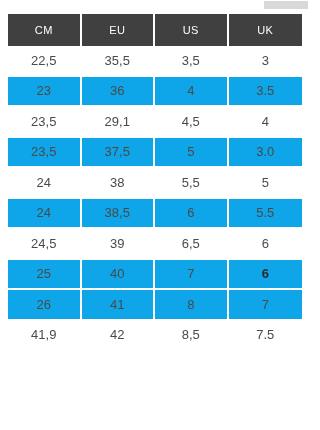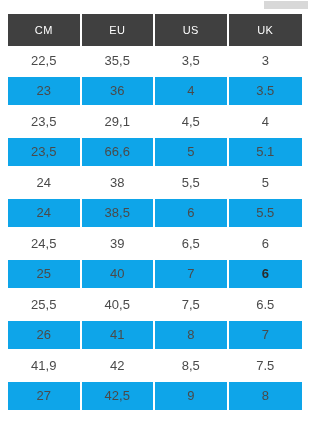--- a/index.html
+++ b/index.html
@@ -117,23 +117,23 @@
         <td>3.5</td>
       </tr>
       <tr>
         <td>23,5</td>
         <td>29,1</td>
         <td>4,5</td>
         <td>4</td>
       </tr>
       <tr class="shaded">
         <td>23,5</td>
-        <td>66,6</td>
+        <td>37,5</td>
         <td>5</td>
-        <td>5.1</td>
+        <td>3.0</td>
       </tr>
       <tr>
         <td>24</td>
         <td>38</td>
         <td>5,5</td>
         <td>5</td>
       </tr>
       <tr class="shaded">
         <td>24</td>
         <td>38,5</td>
@@ -145,38 +145,26 @@
         <td>39</td>
         <td>6,5</td>
         <td>6</td>
       </tr>
       <tr class="shaded">
         <td>25</td>
         <td>40</td>
         <td>7</td>
         <td class="emphasis">6</td>
       </tr>
-      <tr>
-        <td>25,5</td>
-        <td>40,5</td>
-        <td>7,5</td>
-        <td>6.5</td>
-      </tr>
       <tr class="shaded">
         <td>26</td>
         <td>41</td>
         <td>8</td>
         <td>7</td>
       </tr>
       <tr>
         <td>41,9</td>
         <td>42</td>
         <td>8,5</td>
         <td>7.5</td>
       </tr>
-      <tr class="shaded">
-        <td>27</td>
-        <td>42,5</td>
-        <td>9</td>
-        <td>8</td>
-      </tr>
     </tbody>
 </table>
 
 </body></html>

